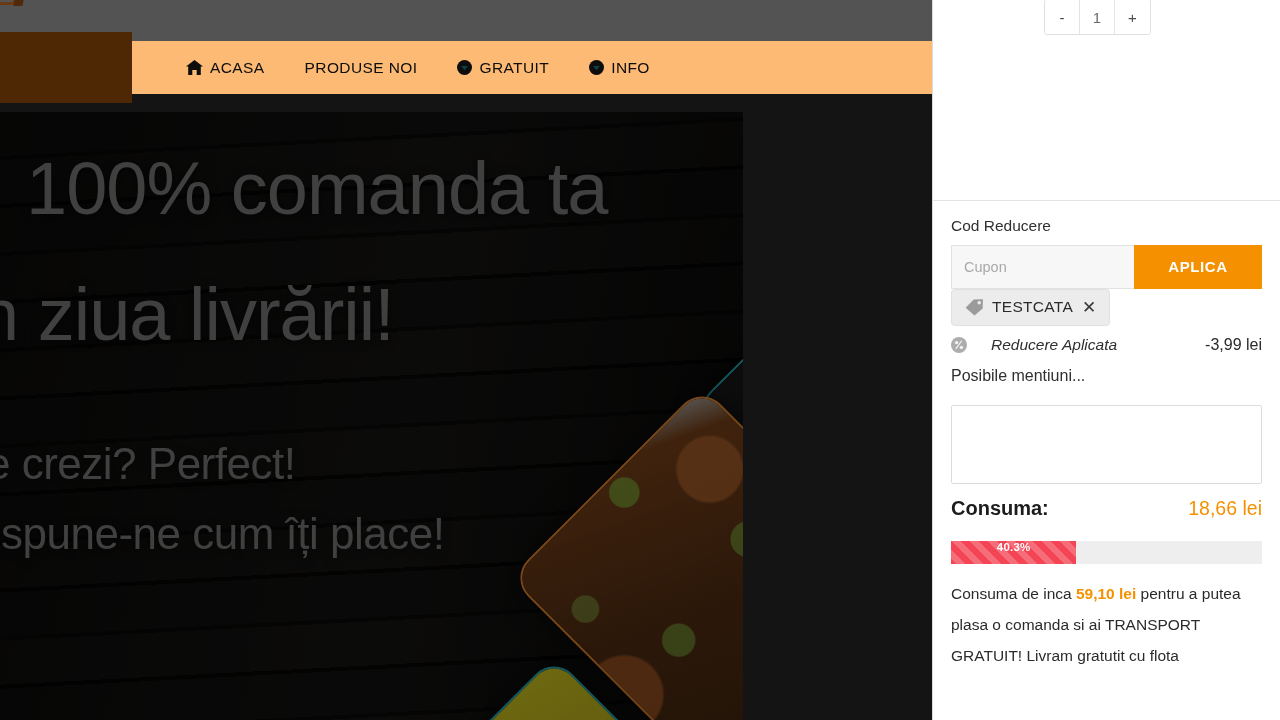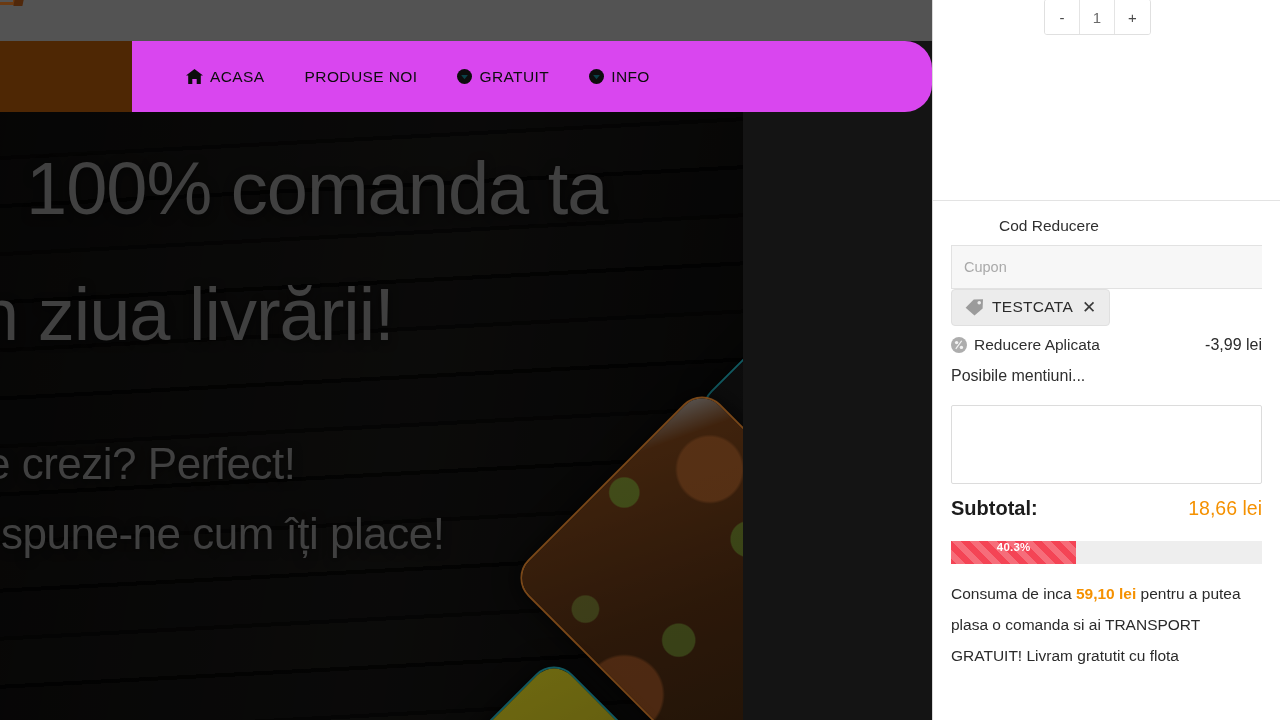--- a/index.html
+++ b/index.html
@@ -54,25 +54,24 @@
     position: absolute; left: 14px; top: 0px;
     width: 9px; height: 6px;
     background: #50280b;
     transform: skewX(-12deg);
   }
 
   
   #navbar {
     position: absolute;
     left: 0; top: 41px;
-    width: 932px; height: 71px;
-    background: #d946ef;
-    display: flex;
-    align-items: center;
-    border-radius: 27px;
+    width: 932px; height: 53px;
+    background: #fdba74;
+    display: flex;
+    align-items: center;
   }
   #brand-block {
     width: 132px;
     height: 71px;
     background: #4e2704;
     flex: 0 0 132px;
   }
   #nav-items {
     display: flex;
     align-items: center;
@@ -272,21 +271,20 @@
   
   #cart-summary {
     padding: 16px 18px 0 18px;
   }
 
   .field-label {
     font-size: 15.5px;
     color: #2f2f2f;
     margin-bottom: 9px;
     line-height: 1.2;
-    margin-left: 48px;
   }
 
   #coupon-row {
     display: flex;
     height: 44px;
     margin-bottom: 0;
   }
   #coupon-input {
     flex: 1 1 auto;
     border: 1px solid #e2e2e2;
@@ -339,21 +337,22 @@
 
   #discount-row {
     display: flex;
     align-items: center;
     justify-content: space-between;
     margin-bottom: 13px;
   }
   #discount-left {
     display: flex;
     align-items: center;
-    gap: 7px;
+    gap: 24px;
+    font-style: italic;
   }
   #discount-label {
     font-size: 15.5px;
     color: #2f2f2f;
   }
   #discount-value {
     font-size: 16px;
     color: #2b2b2b;
   }
 
@@ -527,20 +526,21 @@
         <div class="qty-btn" id="qty-plus">+</div>
       </div>
     </div>
 
     <div id="cart-summary">
 
       <div class="field-label">Cod Reducere</div>
 
       <div id="coupon-row">
         <input id="coupon-input" type="text" placeholder="Cupon" style="">
+        <button id="coupon-apply">APLICA</button>
       </div>
 
       <div id="coupon-chip">
         <span class="ico-flat">
           <svg width="19" height="17" viewBox="0 0 20 18">
             <path d="M9.2 0.6 19 .2l-.4 9.8-8.6 7.6L.6 9.2z" fill="#9b9b9b"></path>
             <circle cx="15" cy="4" r="1.9" fill="#ececec"></circle>
           </svg>
         </span>
         <span class="chip-label">TESTCATA</span>
@@ -559,21 +559,21 @@
           </span>
           <span id="discount-label">Reducere Aplicata</span>
         </span>
         <span id="discount-value">-3,99 lei</span>
       </div>
 
       <div id="mentions-label">Posibile mentiuni...</div>
       <textarea id="mentions-box" placeholder="" style=""></textarea>
 
       <div id="subtotal-row">
-        <span id="subtotal-label">Subtotal:</span>
+        <span id="subtotal-label">Consuma:</span>
         <span id="subtotal-value">18,66 lei</span>
       </div>
 
       <div id="progress-track">
         <div id="progress-fill" style="width: 40.3%;">
           <span id="progress-text">40.3%</span>
         </div>
       </div>
 
       <div id="shipping-msg"><span>Consuma de inca </span><span class="amt">59,10 lei</span><span> pentru a putea plasa o comanda si ai TRANSPORT GRATUIT! Livram gratutit cu flota</span></div>

